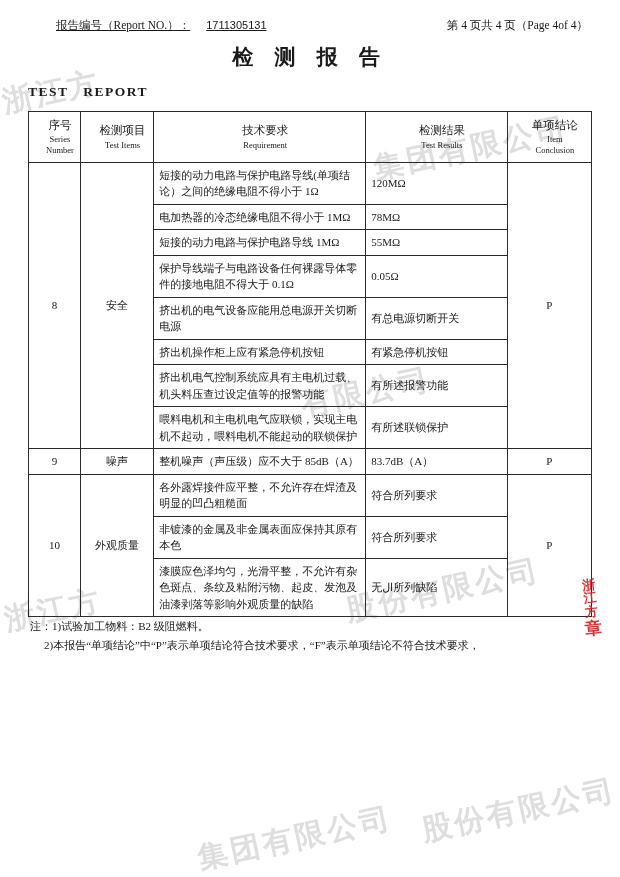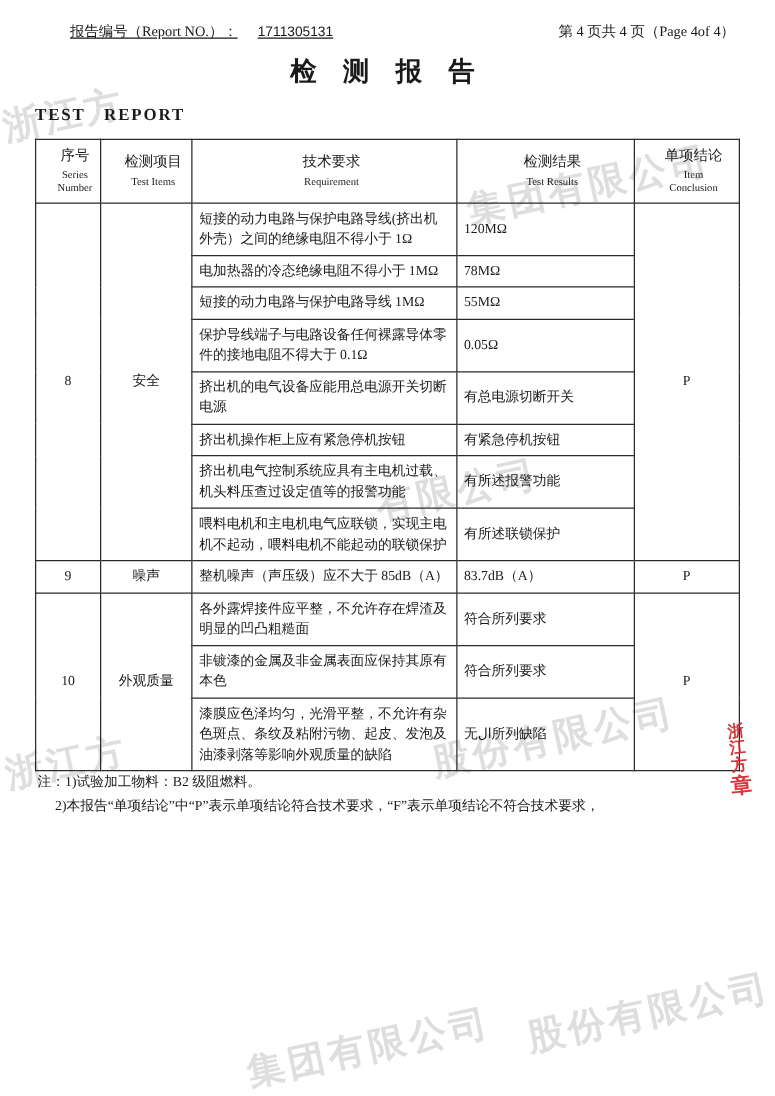--- a/index.html
+++ b/index.html
@@ -214,21 +214,21 @@
           <span class="th-en">Item</span>
           <span class="th-en">Conclusion</span>
         </th>
       </tr>
     </thead>
     <tbody>
 
       <tr>
         <td class="center" rowspan="8">8</td>
         <td class="center" rowspan="8">安全</td>
-        <td class="req">短接的动力电路与保护电路导线(挤出机外壳）之间的绝缘电阻不得小于 1Ω</td>
+        <td class="req">短接的动力电路与保护电路导线(单项结论）之间的绝缘电阻不得小于 1Ω</td>
         <td class="res">120MΩ</td>
         <td class="center" rowspan="8">P</td>
       </tr>
       <tr>
         <td class="req">电加热器的冷态绝缘电阻不得小于 1MΩ</td>
         <td class="res">78MΩ</td>
       </tr>
       <tr>
         <td class="req">短接的动力电路与保护电路导线 1MΩ</td>
         <td class="res">55MΩ</td>

